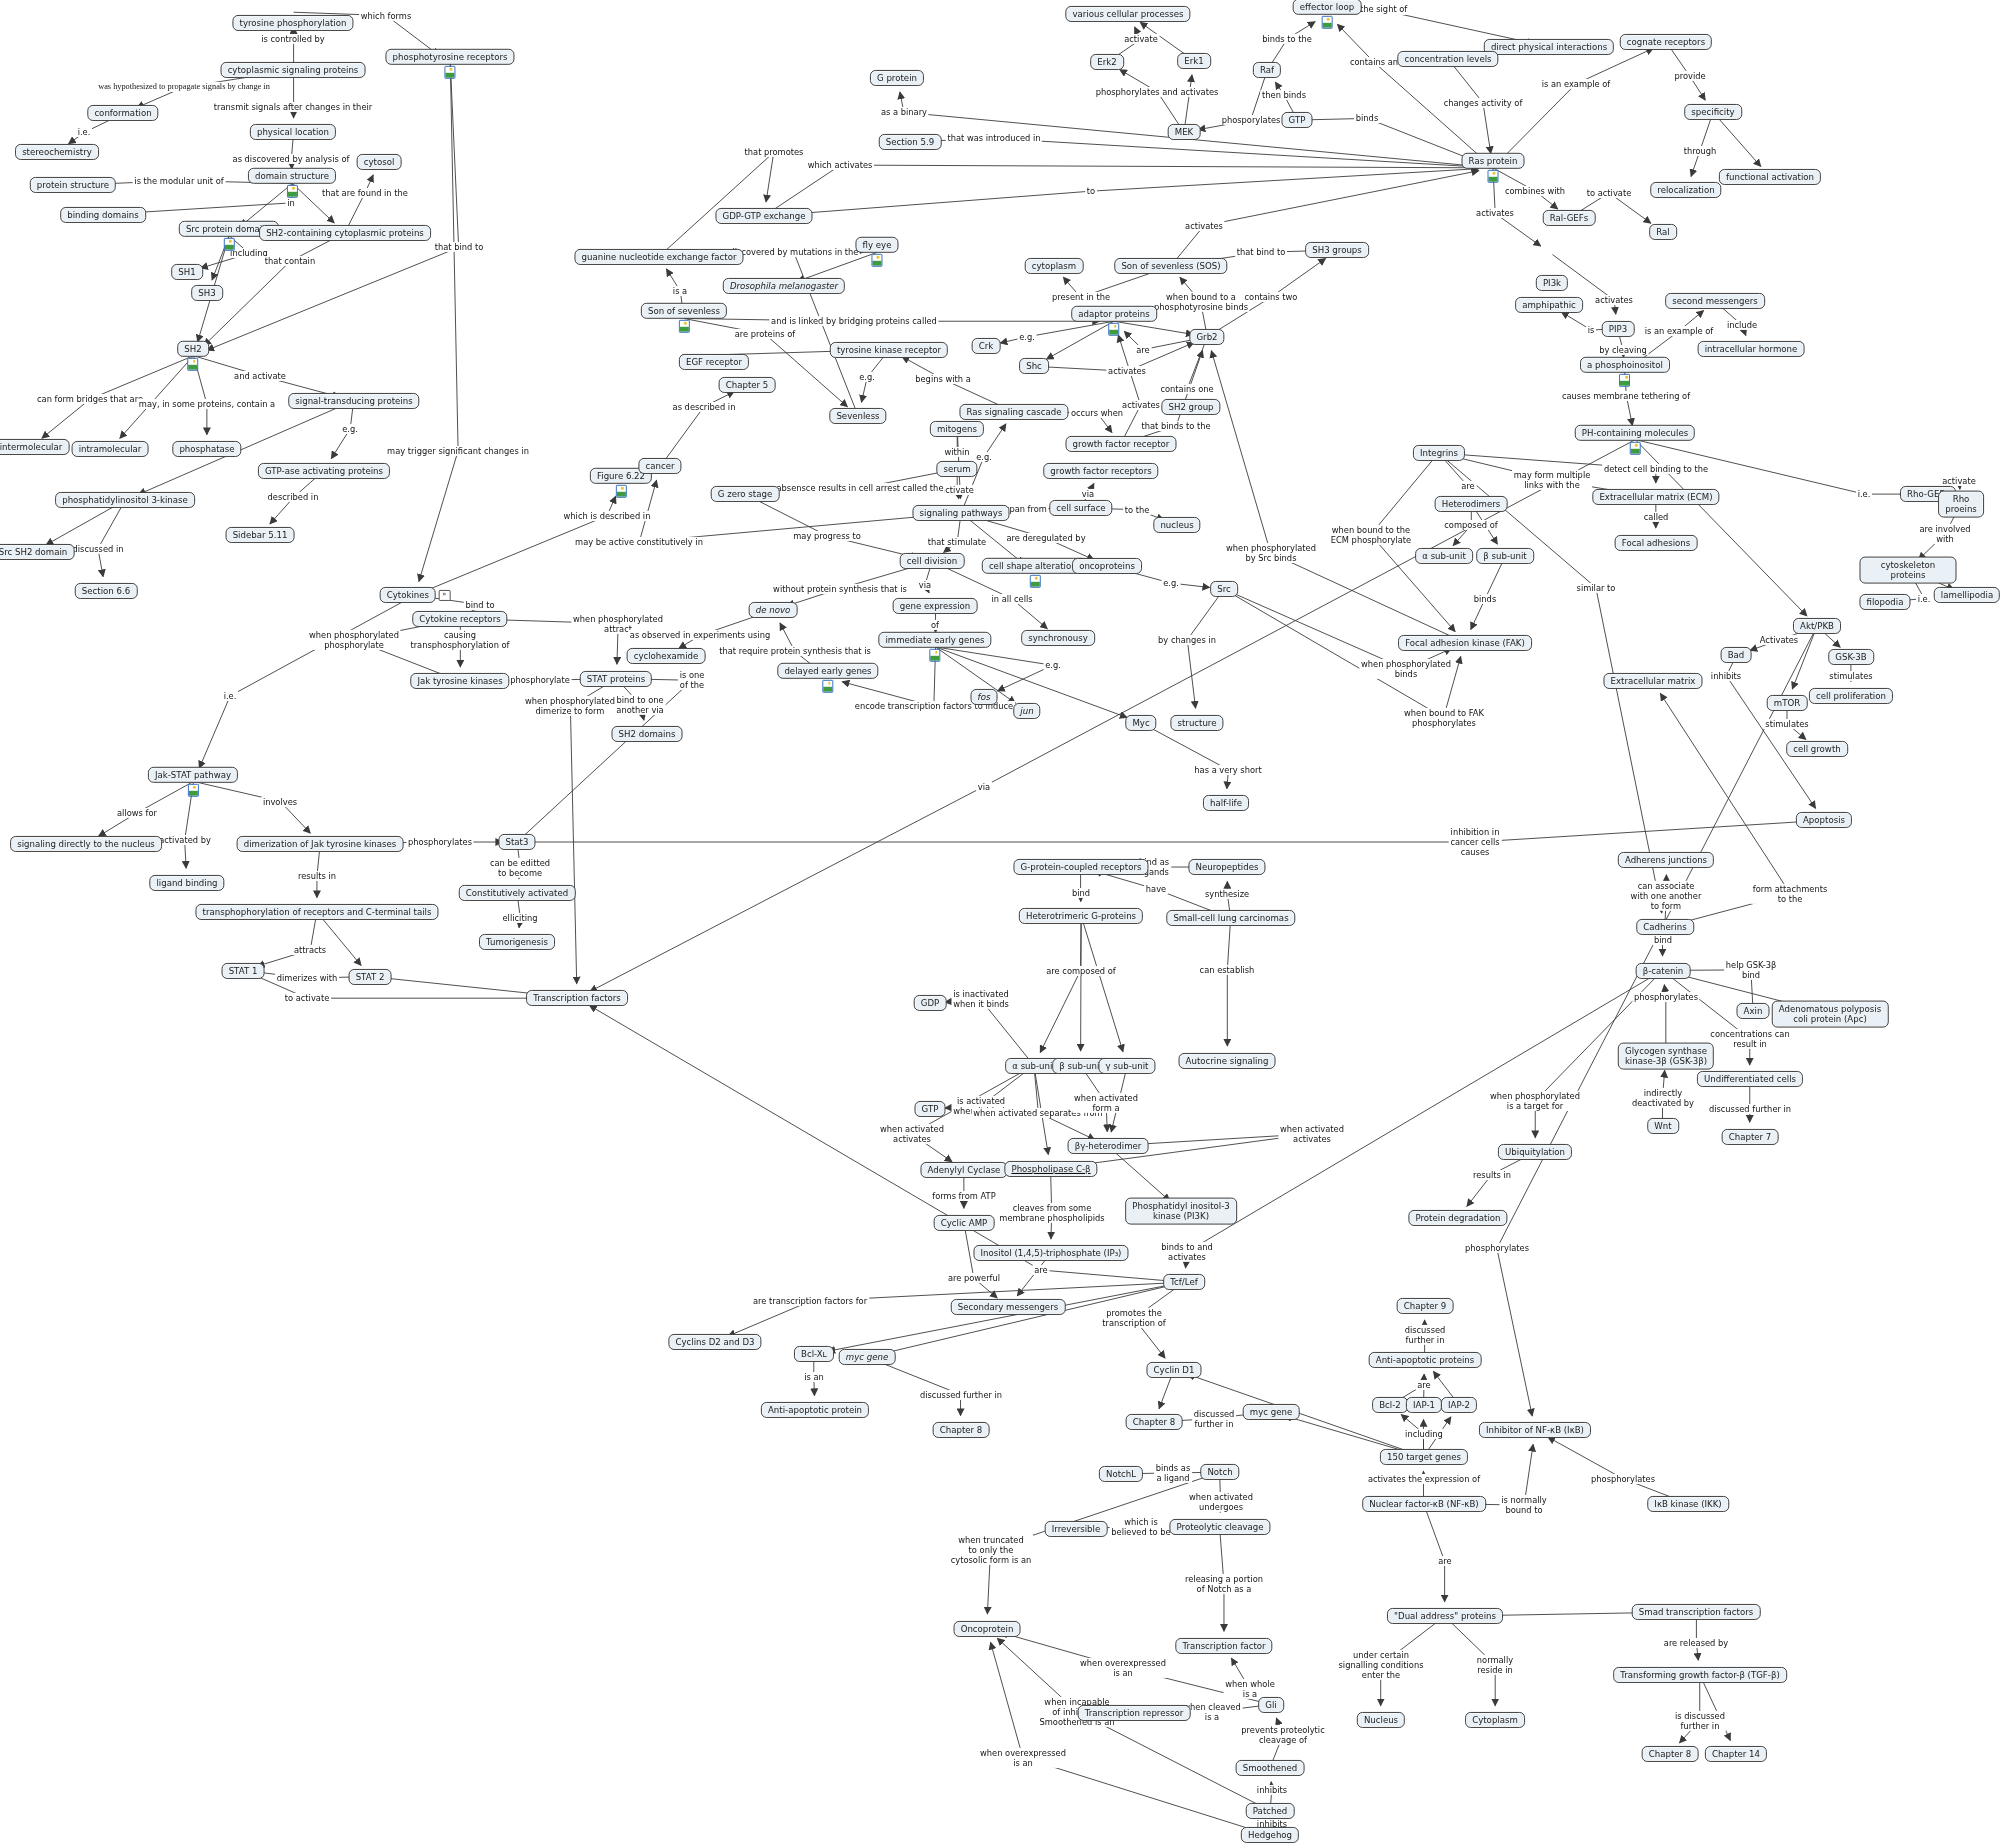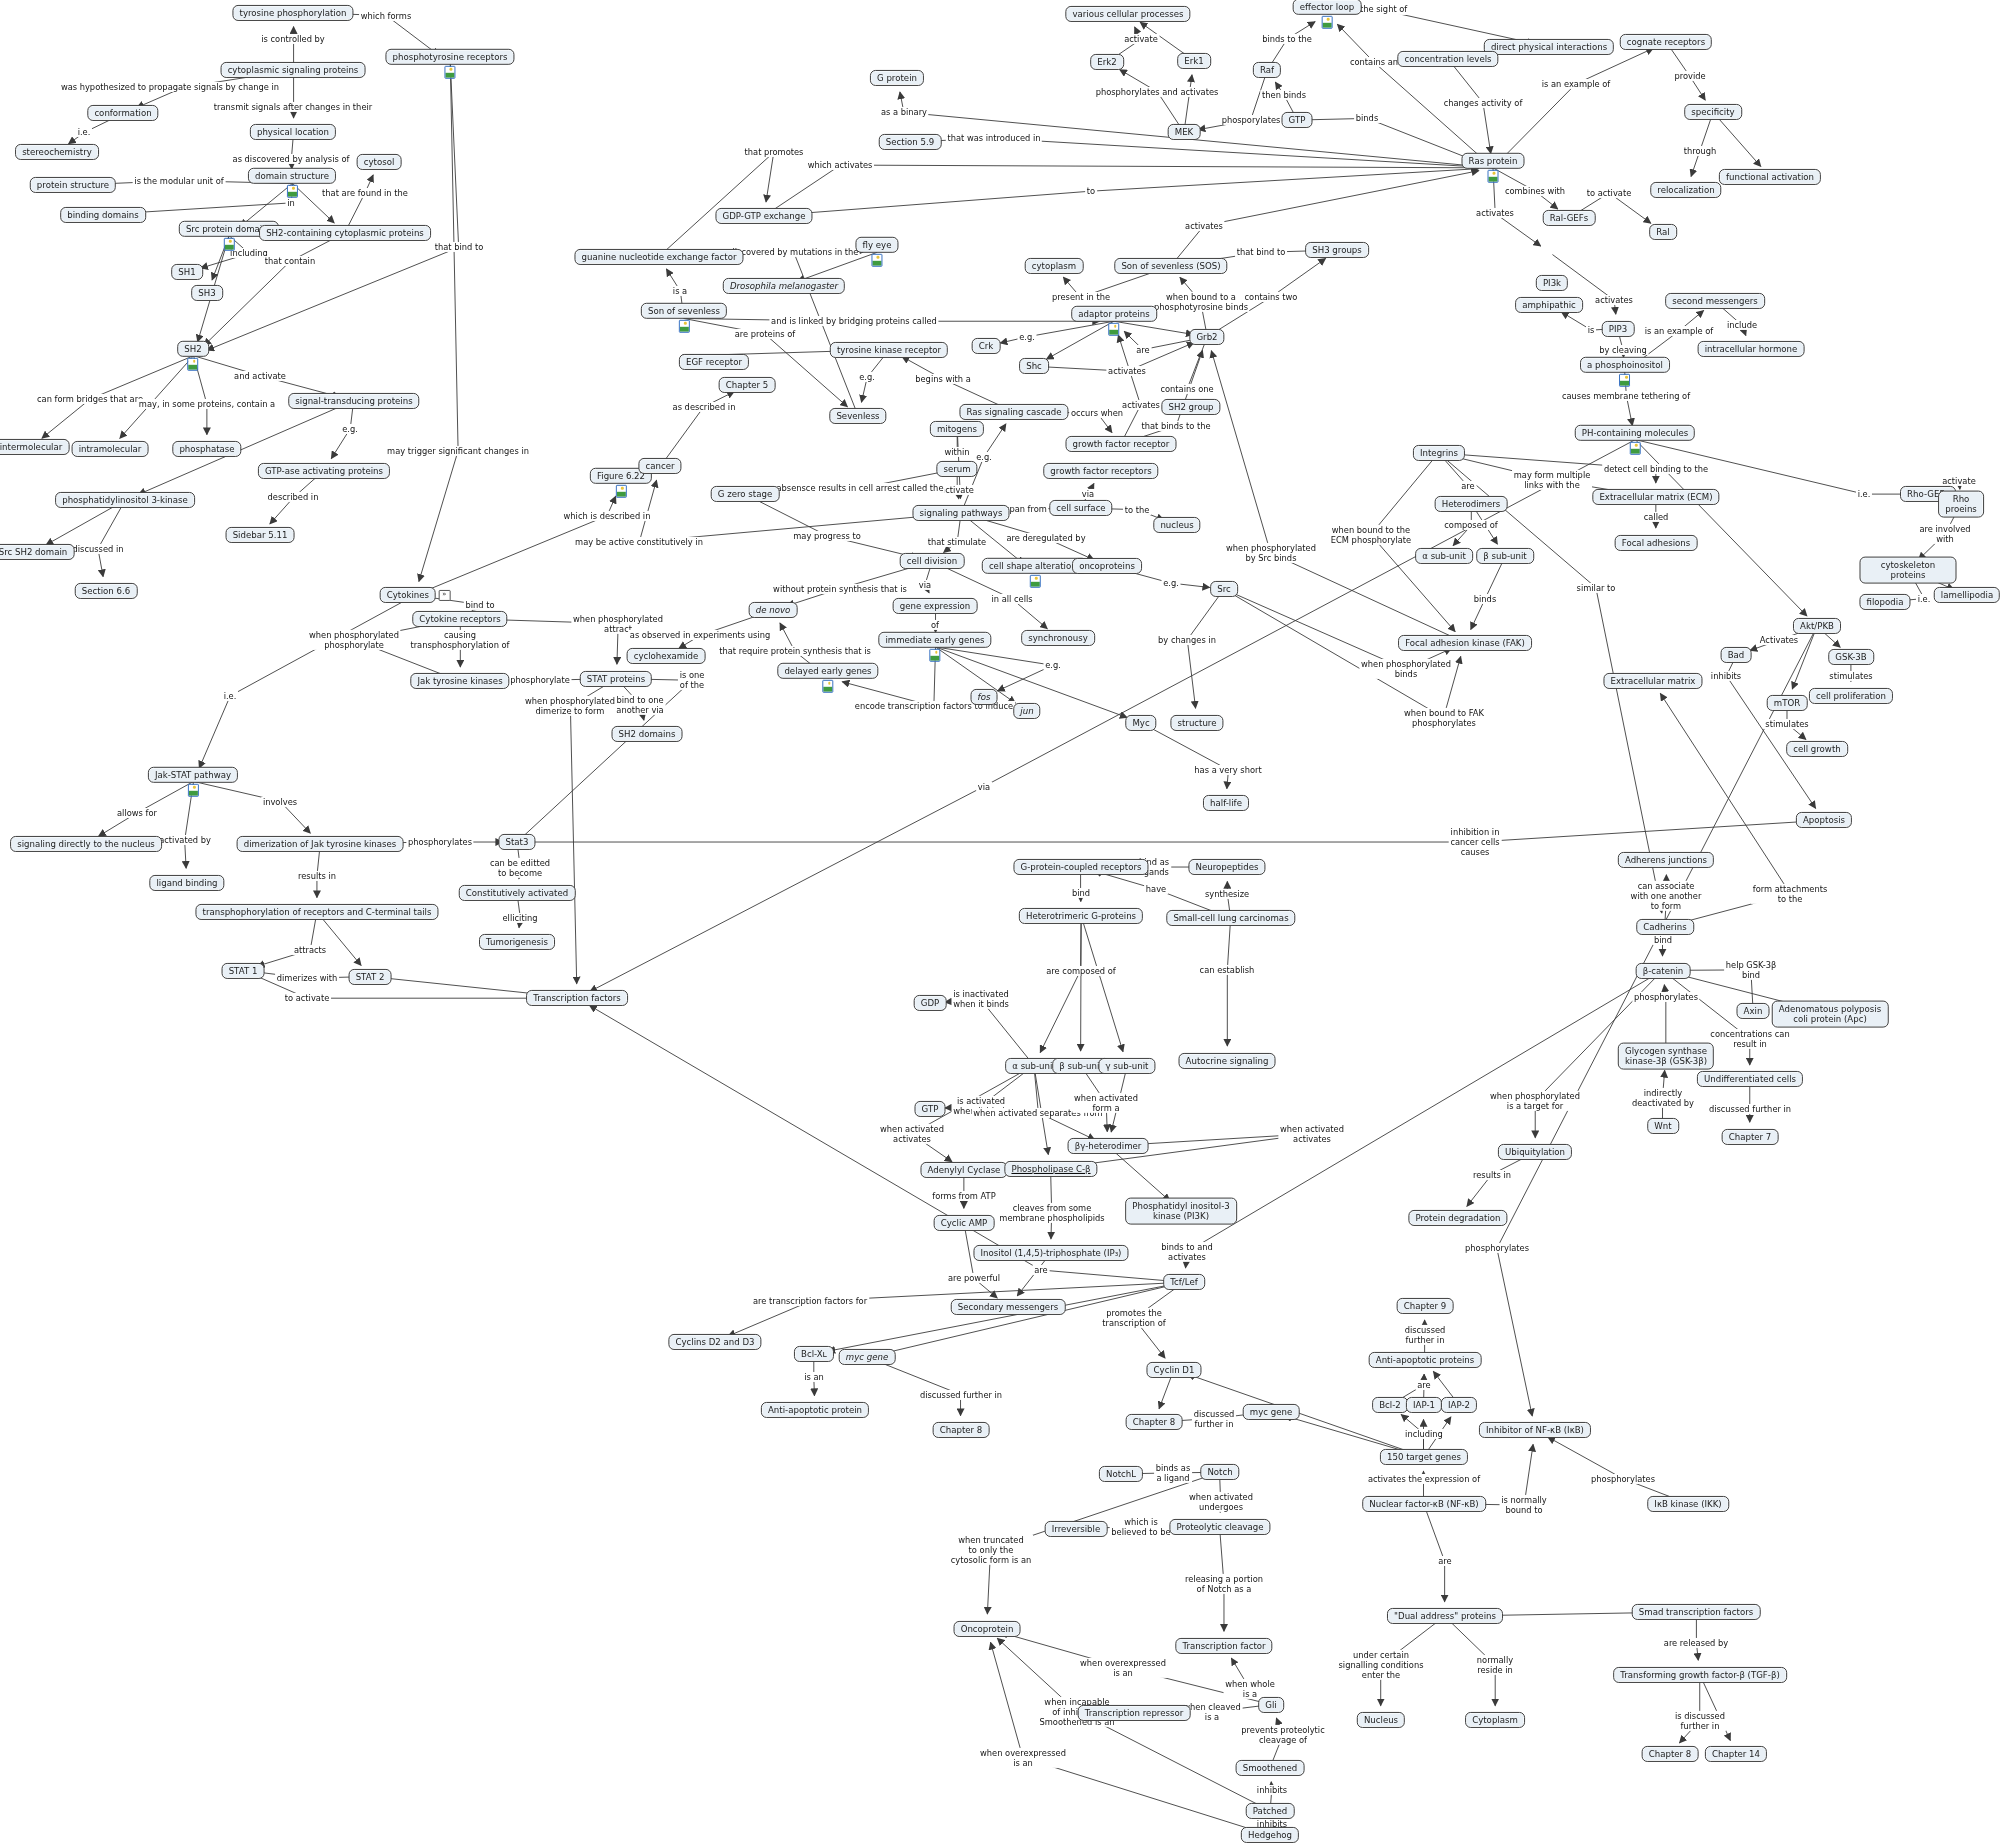--- a/index.html
+++ b/index.html
@@ -257,21 +257,21 @@
       <polyline points="1860,1917 1885.85995659056,2077.331730861471" fill="none" stroke="#3a3a3a" stroke-width="1.6" marker-end="url(#arr)"></polyline>
       <polyline points="1993,2062 2360,2040 1915.7695248921084,2099.54578708893" fill="none" stroke="#3a3a3a" stroke-width="1.6" marker-end="url(#arr)"></polyline>
       <polyline points="1993,2062 2104.534600271529,2160.763462835858" fill="none" stroke="#3a3a3a" stroke-width="1.6" marker-end="url(#arr)"></polyline>
       <polyline points="1734,2105 1734,2152 1734,2174" fill="none" stroke="#3a3a3a" stroke-width="1.6" marker-end="url(#arr)"></polyline>
       <polyline points="1890,2103 1892,2182 1890.7120615770286,2229.009752438453" fill="none" stroke="#3a3a3a" stroke-width="1.6" marker-end="url(#arr)"></polyline>
       <polyline points="1734,2200 1752,2300 1794.0790198787295,2335.292081188612" fill="none" stroke="#3a3a3a" stroke-width="1.6" marker-end="url(#arr)"></polyline>
       <polyline points="1890,2255 1830.0353905599954,2331.5337778379007" fill="none" stroke="#3a3a3a" stroke-width="1.6" marker-end="url(#arr)"></polyline>
     </svg>
 <div class="elabel" style="left: 293px; top: 39px;">is controlled by</div>
     <div class="elabel" style="left: 386px; top: 15.6px;">which forms</div>
-    <div class="elabel" style="left: 170px; top: 87px;">was hypothesized to propagate signals by change in</div>
+    <div class="elabel" style="left: 184px; top: 87px; font-family: Liberation Serif, serif;">was hypothesized to propagate signals by change in</div>
     <div class="elabel" style="left: 84px; top: 132px;">i.e.</div>
     <div class="elabel" style="left: 293px; top: 107px;">transmit signals after changes in their</div>
     <div class="elabel" style="left: 291px; top: 159px;">as discovered by analysis of</div>
     <div class="elabel" style="left: 179px; top: 181px;">is the modular unit of</div>
     <div class="elabel" style="left: 365px; top: 193px;">that are found in the</div>
     <div class="elabel" style="left: 291px; top: 203px;">in</div>
     <div class="elabel" style="left: 249px; top: 253px;">including</div>
     <div class="elabel" style="left: 290px; top: 261px;">that contain</div>
     <div class="elabel" style="left: 459px; top: 247px;">that bind to</div>
     <div class="elabel" style="left: 458px; top: 451px;">may trigger significant changes in</div>
@@ -491,21 +491,21 @@
     <div class="elabel" style="left: 1106px; top: 1103px;">when activated
 form a</div>
     <div class="elabel" style="left: 912px; top: 1134px;">when activated
 activates</div>
     <div class="elabel" style="left: 1312px; top: 1134px;">when activated
 activates</div>
     <div class="elabel" style="left: 964px; top: 1196px;">forms from ATP</div>
     <div class="elabel" style="left: 1052px; top: 1213px;">cleaves from some
 membrane phospholipids</div>
     <div class="elabel" style="left: 974px; top: 1278px;">are powerful</div>
-    <div class="node" style="left: 293px; top: 13px;">
+    <div class="node" style="left: 293px; top: 23px;">
       <div class="box">tyrosine phosphorylation</div>
     </div>
     <div class="node" style="left: 450px; top: 64px;">
       <div class="box">phosphotyrosine receptors</div>
       <div class="rsrc"></div>
     </div>
     <div class="node" style="left: 293px; top: 70px;">
       <div class="box">cytoplasmic signaling proteins</div>
     </div>
     <div class="node" style="left: 123px; top: 113px;">

